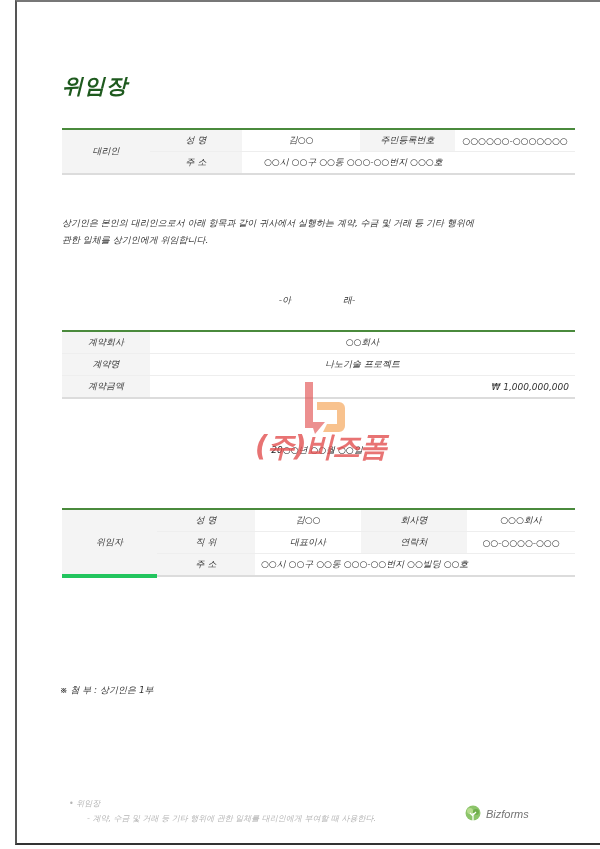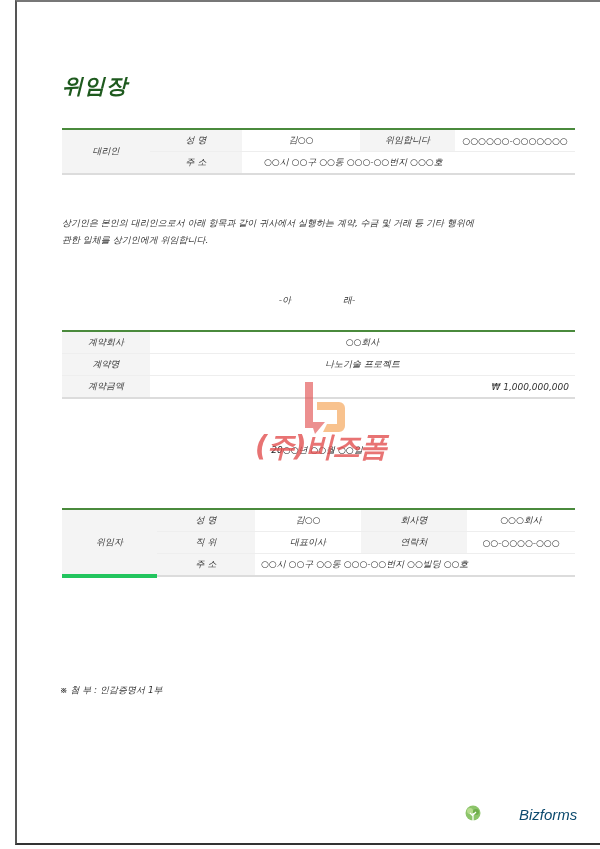--- a/index.html
+++ b/index.html
@@ -23,21 +23,21 @@
           line-height: 17px; text-align: left; color: #333; }
   .below { position: absolute; left: 0; width: 600px; top: 292px; font-size: 9px; text-align: center; color: #333; }
   .below span { display: inline-block; margin: 0 26px; }
   .date { position: absolute; left: 0; width: 600px; top: 442px; font-size: 9px; text-align: center; color: #222; z-index: 1; }
   .wm { position: absolute; left: 230px; top: 378px; width: 140px; height: 90px; z-index: 2; pointer-events: none; opacity: 0.85; }
   .wm-text { position: absolute; left: 238px; top: 426px; font-size: 28px; color: rgba(226,80,80,0.8); font-weight: bold; z-index: 2; letter-spacing: -1px; }
   .attach { position: absolute; left: 43px; top: 682px; font-size: 9px; color: #333; }
   .footnote { position: absolute; left: 52px; top: 794px; font-size: 8px; color: #b5b5b5; line-height: 15px; }
   .footnote .sub { padding-left: 18px; }
   .brand { position: absolute; left: 447px; top: 803px; display: flex; align-items: center; gap: 4px; }
-  .brand-name { font-size: 15px; color: #0c4a6e; font-family: "Liberation Sans", sans-serif; margin-left: 33px; }
+  .brand-name { font-size: 11px; color: #737373; font-family: "Liberation Sans", sans-serif; }
   .right { text-align: right; padding-right: 6px; }
 </style>
 </head>
 <body>
 
 <div class="page">
 
   <div class="title">위임장</div>
 
   <table class="t1">
@@ -46,21 +46,21 @@
         <col style="width:92px">
         <col style="width:118px">
         <col style="width:95px">
         <col>
       </colgroup>
     <tbody>
         <tr class="topline">
       <td class="lbl topline" rowspan="2" style="border-bottom:2px solid #dcdcdc;">대리인</td>
       <td class="lbl topline">성   명</td>
       <td class="topline">김○○</td>
-      <td class="lbl topline">위임합니다</td>
+      <td class="lbl topline">주민등록번호</td>
       <td class="topline">○○○○○○-○○○○○○○</td>
     </tr>
     <tr class="botline">
       <td class="lbl">주   소</td>
       <td colspan="3" style="text-align:left;padding-left:22px;">○○시 ○○구 ○○동 ○○○-○○번지 ○○○호</td>
     </tr>
   </tbody>
     </table>
 
   <div class="para">
@@ -123,22 +123,26 @@
       <td class="lbl">연락처</td>
       <td>○○-○○○○-○○○</td>
     </tr>
     <tr class="botline">
       <td class="lbl">주   소</td>
       <td colspan="3" style="text-align:left;padding-left:6px;">○○시 ○○구 ○○동 ○○○-○○번지 ○○빌딩 ○○호</td>
     </tr>
   </tbody>
     </table>
 
-  <div class="attach">※ 첨   부 : 인감증명서 1부</div>
+  <div class="attach">※ 첨   부 : 상기인은 1부</div>
 
+  <div class="footnote">
+    <div>• 위임장</div>
+    <div class="sub">- 계약, 수금 및 거래 등 기타 행위에 관한 일체를 대리인에게 부여할 때 사용한다.</div>
+  </div>
 
   <div class="brand">
     <svg width="18" height="18" viewBox="0 0 18 18">
       <circle cx="9" cy="8" r="7.5" fill="#8cc46a"></circle>
       <circle cx="6" cy="6" r="3" fill="#b6dc8e"></circle>
       <circle cx="12" cy="7" r="3" fill="#6fae4c"></circle>
       <path d="M9 17 V8 M9 11 L6 8 M9 10 L12 7" stroke="#ffffff" stroke-width="1.2" fill="none"></path>
     </svg>
     <span class="brand-name">Bizforms</span>
   </div>

